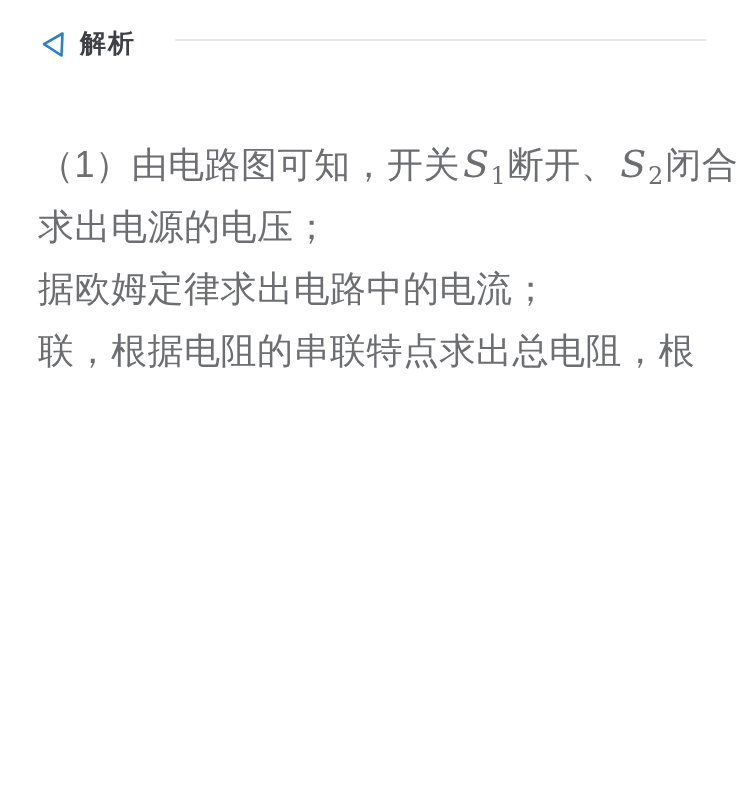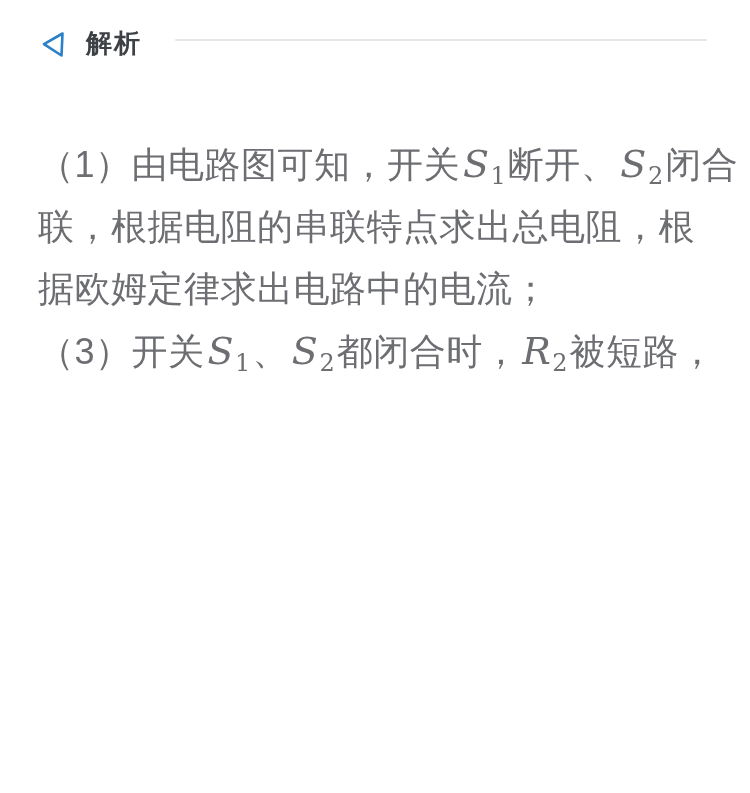--- a/index.html
+++ b/index.html
@@ -18,21 +18,21 @@
     background: var(--bg);
     overflow: hidden;
     font-family: "Liberation Sans", "DejaVu Sans", sans-serif;
   }
   .header {
     position: absolute;
     left: 40px;
     top: 26px;
     display: flex;
     align-items: center;
-    gap: 20px;
+    gap: 14px;
   }
   .header .tri-icon { display: inline-flex; width: 26px; height: 28px; }
   .header .tri-icon svg { width: 100%; height: 100%; }
   .header-title {
     font-size: 26px;
     font-weight: 600;
     color: var(--title-color);
     letter-spacing: 2px;
   }
   .divider {
@@ -84,23 +84,23 @@
       </svg>
     </span>
     <span class="header-title">解析</span>
   </div>
 
   <div class="divider"></div>
 
   <div class="content">
       <p class="para">
         <span class="line">（1）由电路图可知，开关<span class="mvar">S<span class="sub">1</span></span>断开、<span class="mvar">S<span class="sub">2</span></span>闭合</span>
+        <span class="line">求出电源的电压；</span>
       </p>
       <p class="para">
+        <span class="line">据欧姆定律求出电路中的电流；</span>
         <span class="line">联，根据电阻的串联特点求出总电阻，根</span>
-        <span class="line">据欧姆定律求出电路中的电流；</span>
       </p>
       <p class="para">
-        <span class="line">（3）开关<span class="mvar">S<span class="sub">1</span></span>、<span class="mvar">S<span class="sub">2</span></span>都闭合时，<span class="mvar">R<span class="sub">2</span></span>被短路，</span>
       </p>
     </div>
 
 </div>
 
 </body></html>

